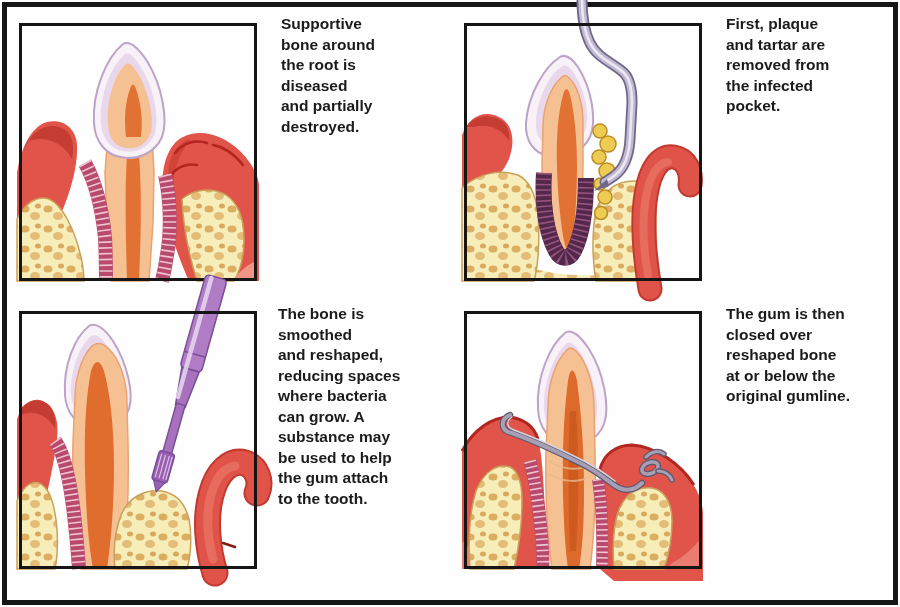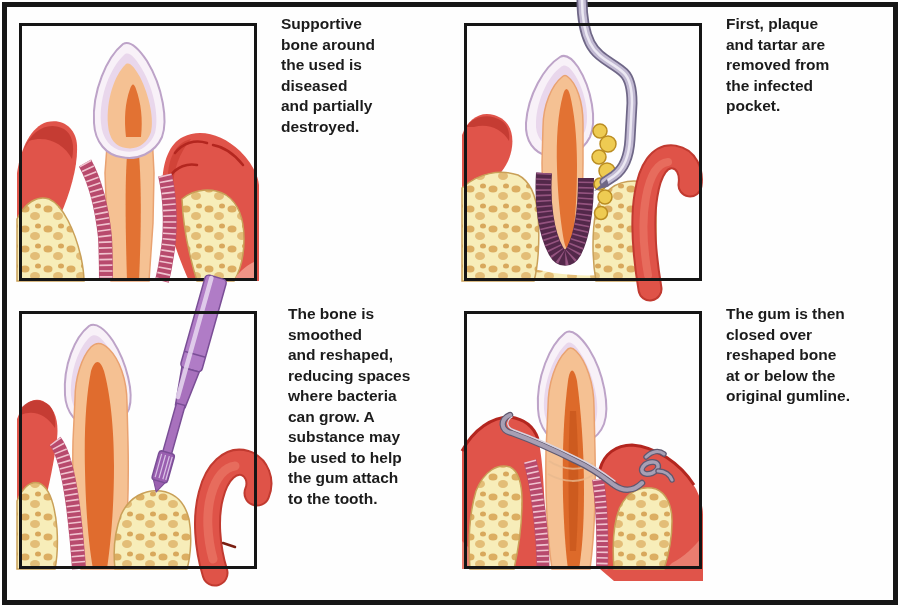--- a/index.html
+++ b/index.html
@@ -9,21 +9,21 @@
   .art{position:absolute;width:238px;height:258px;}
   .art svg{overflow:visible;display:block;}
   .art.tl{left:19px;top:23px;}
   .art.tr{left:464px;top:23px;}
   .art.bl{left:19px;top:311px;}
   .art.br{left:464px;top:311px;}
   .caption{position:absolute;margin:0;white-space:pre-line;color:#1b1b1b;
            font-size:15.5px;line-height:20.5px;font-weight:bold;width:182px;}
   .caption.tl{left:281px;top:14px;}
   .caption.tr{left:726px;top:14px;}
-  .caption.bl{left:288px;top:304px;}
+  .caption.bl{left:278px;top:304px;}
   .caption.br{left:726px;top:304px;}
 </style>
 </head>
 <body>
 
 <div class="stage">
   <div class="frame"></div>
 
   <div class="art tl">
     <svg width="238" height="258" viewBox="0 0 238 258" xmlns="http://www.w3.org/2000/svg">
@@ -65,21 +65,21 @@
       </g>
       <g>
         <path d="M146,152 C152,178 152,210 148,232 C146,246 144,254 143,258" fill="none" stroke="#b84a6d" stroke-width="14"></path>
         <path d="M146,152 C152,178 152,210 148,232 C146,246 144,254 143,258" fill="none" stroke="#f0c3cf" stroke-width="13" stroke-dasharray="1.6 4.2"></path>
       </g>
       <rect x="1.5" y="1.5" width="235" height="255" fill="none" stroke="#151515" stroke-width="3"></rect>
     </svg>
   </div>
   <p class="caption tl">Supportive
 bone around
-the used is
+the root is
 diseased
 and partially
 destroyed.</p>
 
   <div class="art tr">
     <svg width="238" height="258" viewBox="0 0 238 258" xmlns="http://www.w3.org/2000/svg">
       <defs>
         <pattern id="bn2" width="23" height="20" patternUnits="userSpaceOnUse">
           <rect width="23" height="20" fill="#f7edb9"></rect>
           <ellipse cx="6" cy="6" rx="4.5" ry="3.5" fill="#dcae62"></ellipse>

